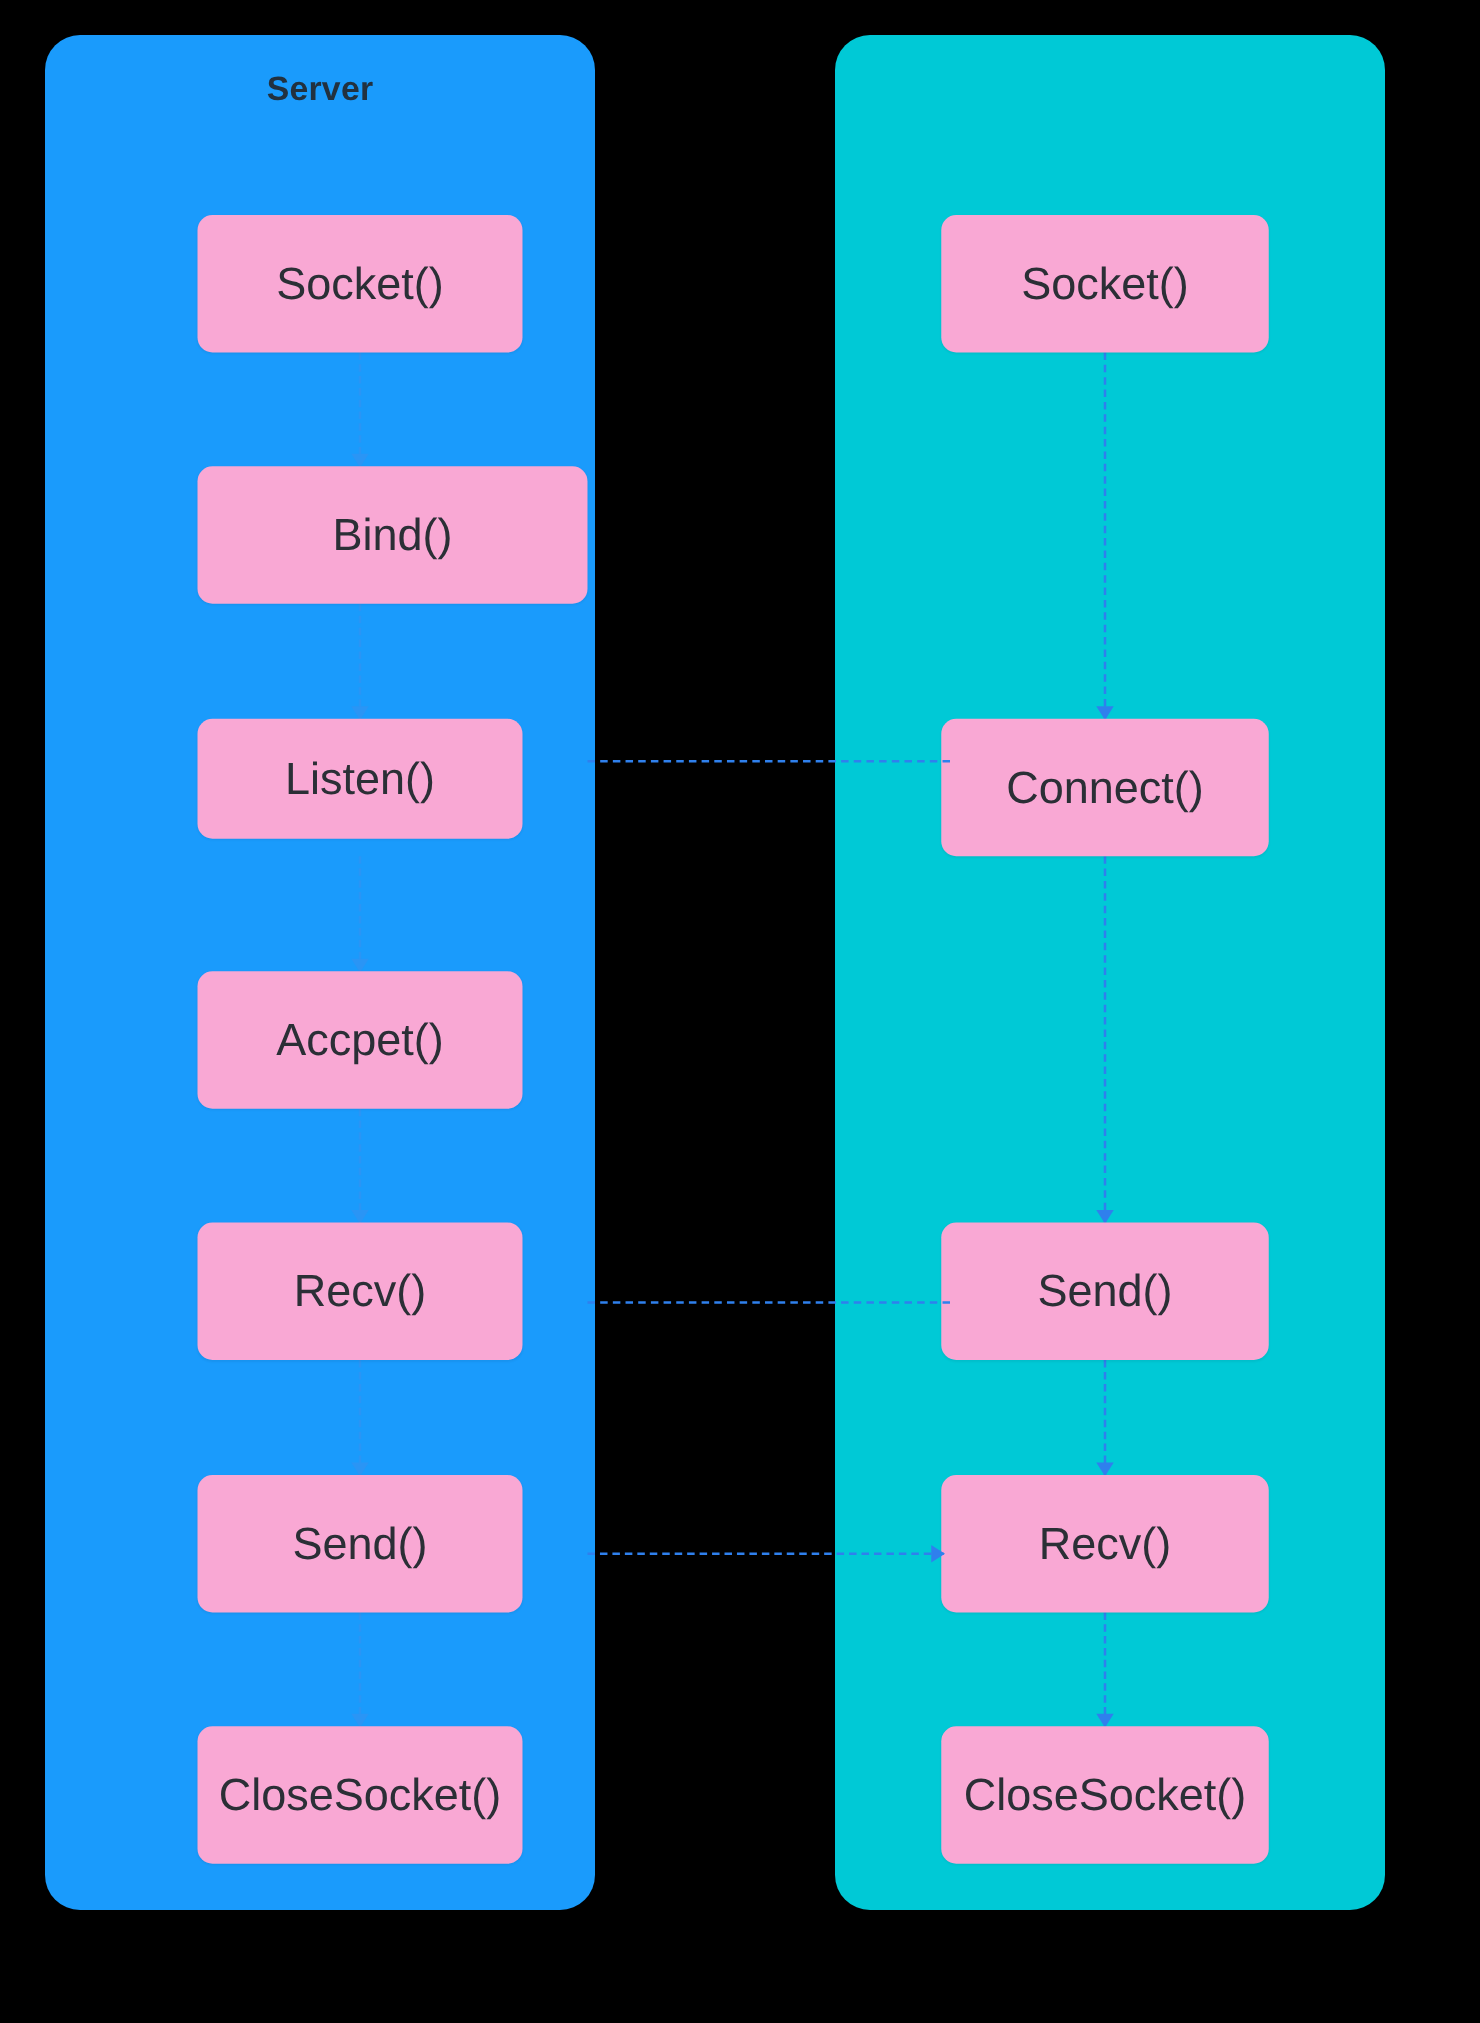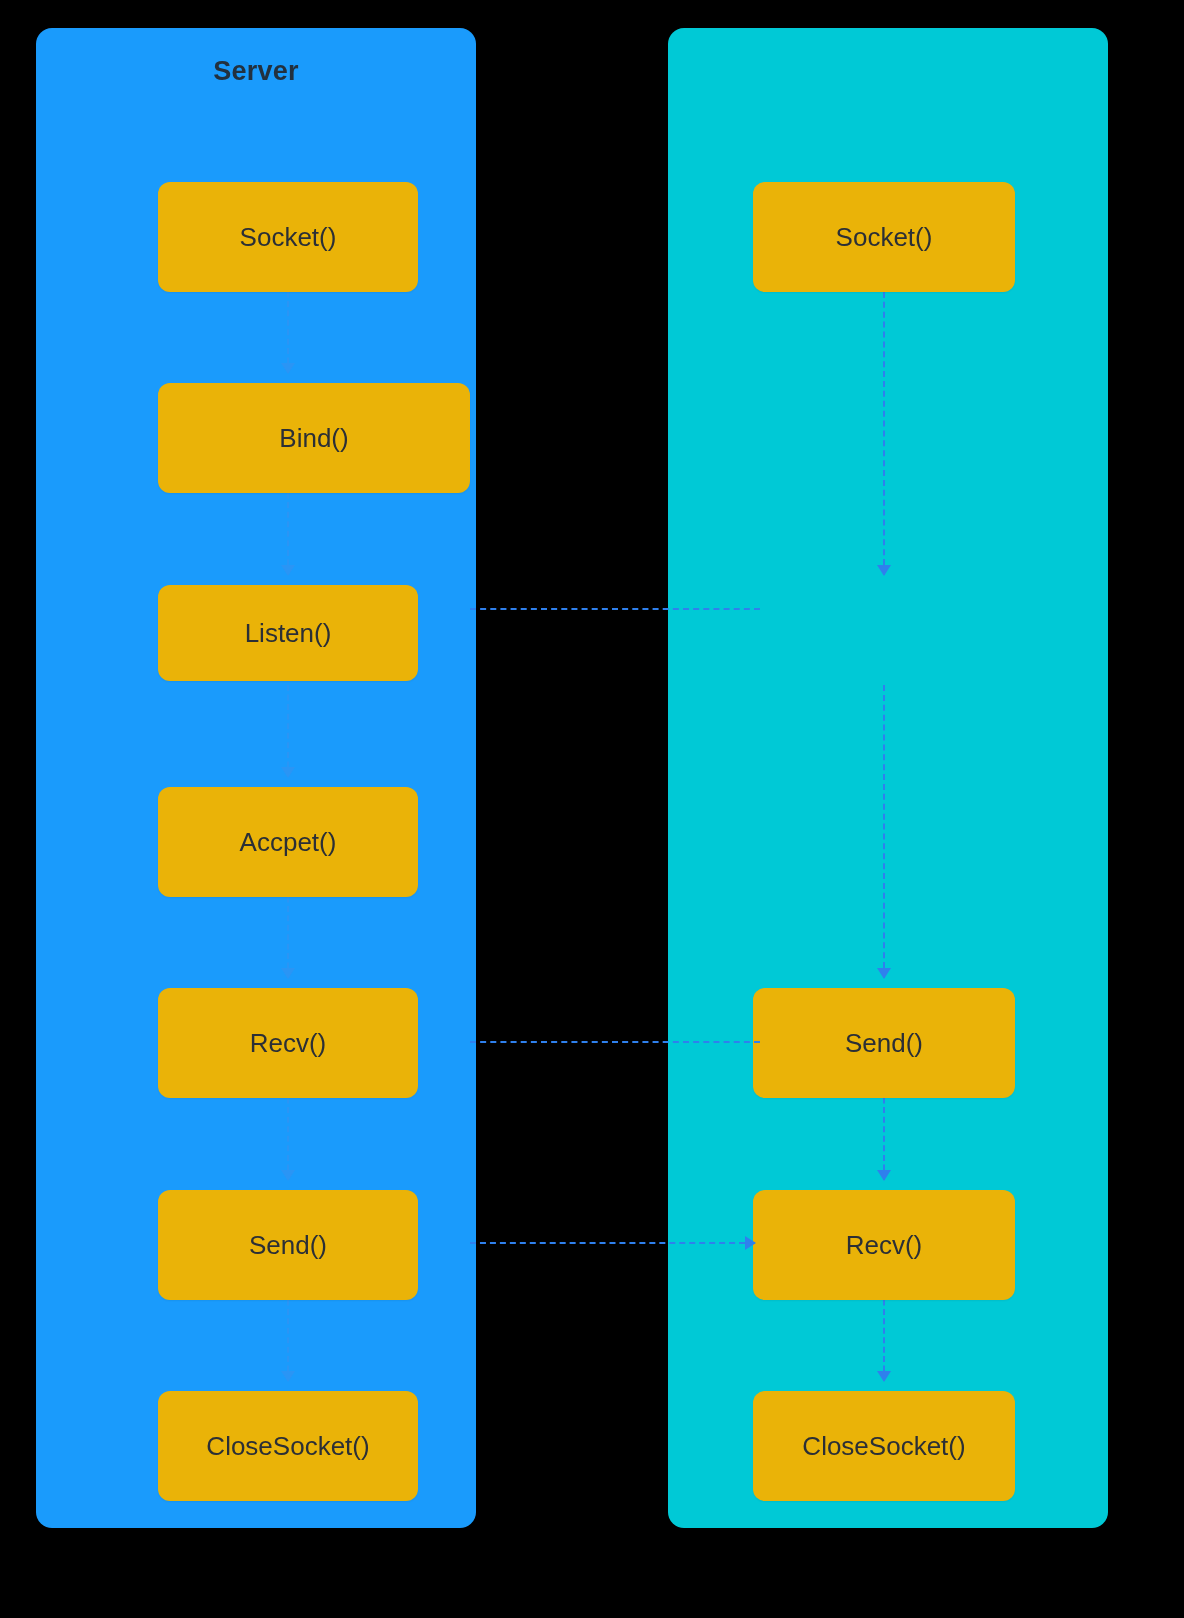--- a/index.html
+++ b/index.html
@@ -17,47 +17,46 @@
 
   #diagram {
     position: absolute;
     inset: 0;
     width: 1184px;
     height: 1618px;
   }
 
   .lane {
     position: absolute;
-    border-radius: 16px;
+    border-radius: 28px;
     box-sizing: border-box;
   }
 
   .lane-title {
     position: absolute;
     left: 0;
     right: 0;
     text-align: center;
     font-size: 27px;
     font-weight: bold;
     color: #22313f;
     letter-spacing: 0.2px;
   }
 
   .node {
     position: absolute;
-    background: #eab308;
+    background: #f9a8d4;
     border-radius: 12px;
     display: flex;
     align-items: center;
     justify-content: center;
-    font-size: 26px;
+    font-size: 36px;
     color: #2b2f36;
     box-sizing: border-box;
     box-shadow: 0 1px 2px rgba(0,0,0,0.06);
-    margin-top: 10px;
   }
 
   
   .vconn {
     position: absolute;
     width: 2px;
   }
   .vconn .stem {
     position: absolute;
     left: 0;
@@ -174,20 +173,23 @@
         <span class="stem"></span>
         <span class="head"></span>
       </div>
       <div class="vconn" style="left: 215px; top: 1262px; height: 91px;">
         <span class="stem"></span>
         <span class="head"></span>
       </div>
       <div class="node" style="left: 85px; top: 144px; width: 262px; height: 110px;">
         <span>Socket()</span>
       </div>
+      <div class="node" style="left: 85px; top: 547px; width: 262px; height: 110px;">
+        <span>Connect()</span>
+      </div>
       <div class="node" style="left: 85px; top: 950px; width: 262px; height: 110px;">
         <span>Send()</span>
       </div>
       <div class="node" style="left: 85px; top: 1152px; width: 262px; height: 110px;">
         <span>Recv()</span>
       </div>
       <div class="node" style="left: 85px; top: 1353px; width: 262px; height: 110px;">
         <span>CloseSocket()</span>
       </div>
     </div>

